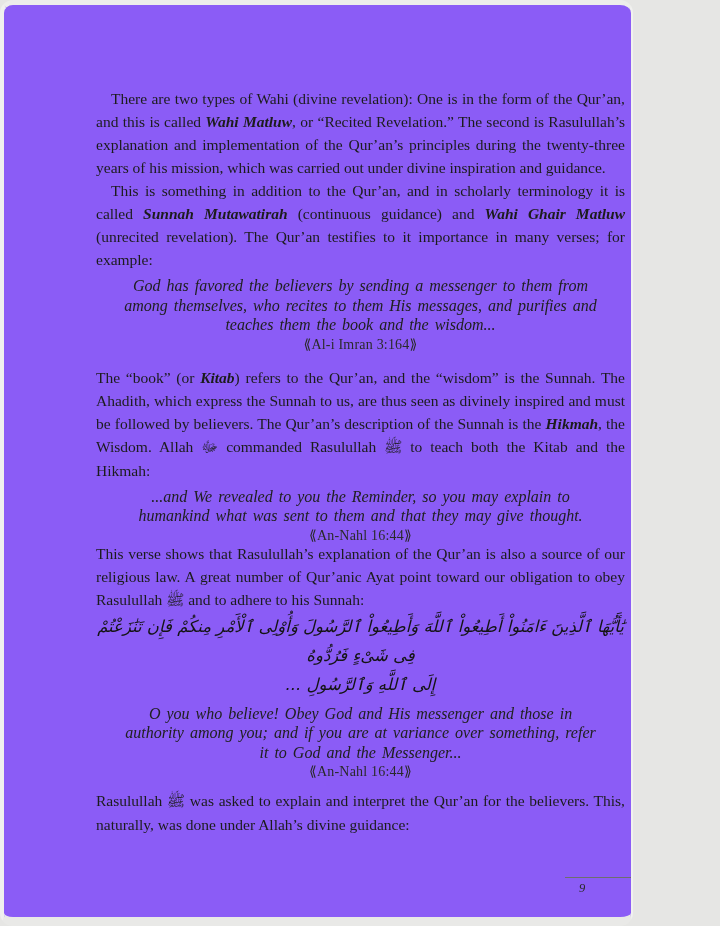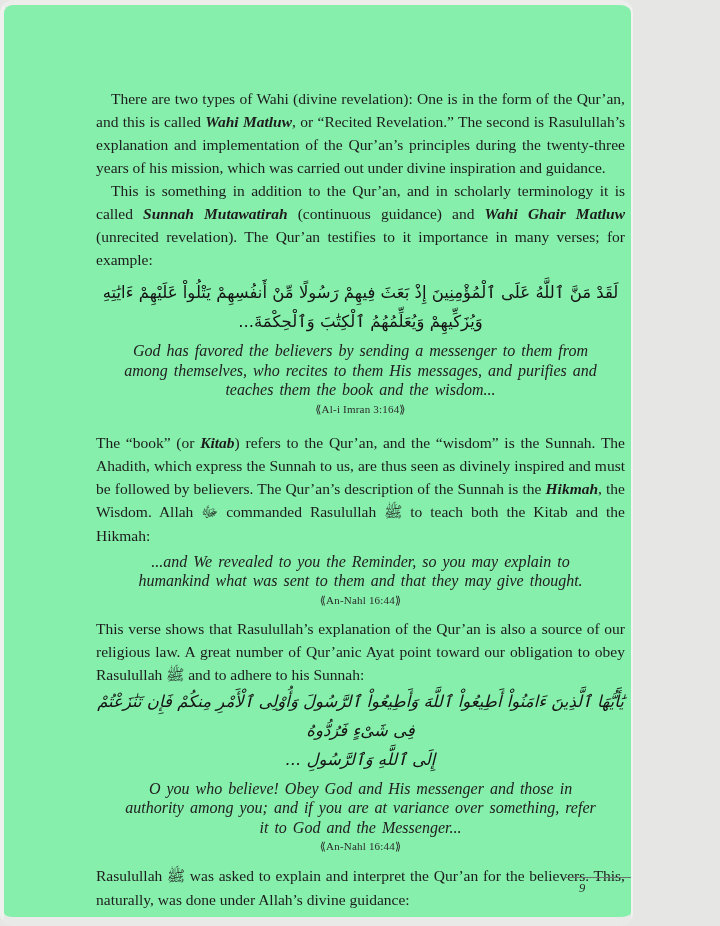--- a/index.html
+++ b/index.html
@@ -4,21 +4,21 @@
 <style>
   html, body {
     margin: 0;
     padding: 0;
     background: #e6e6e4;
   }
   .page {
     position: relative;
     width: 633px;
     height: 926px;
-    background: #86efac;
+    background: #8b5cf6;
     box-sizing: border-box;
     border-top: 5px solid #ededeb;
     border-left: 4px solid #f0f0ee;
     border-right: 2px solid #f1f1ef;
     border-bottom: 9px solid #e9e9e7;
     overflow: hidden;
     font-family: "Liberation Serif", "DejaVu Serif", serif;
     color: #1c1c1c;
     border-radius: 13px;
   }
@@ -55,30 +55,30 @@
     font-style: italic;
     font-size: 16px;
     line-height: 19.5px;
     max-width: 474px;
     margin: 5px auto 0;
     word-spacing: 2px;
     color: #202020;
   }
   .cite {
     text-align: center;
-    font-size: 11px;
+    font-size: 14px;
     line-height: 13px;
     margin-top: 3px;
     color: #2a2a2a;
     letter-spacing: 0.2px;
   }
   .mt-q1 { margin-top: 7px; }
   .mt-p3 { margin-top: 15px; }
   .mt-q2 { margin-top: 11px; }
-  .mt-p4 { margin-top: 10px; }
+  .mt-p4 { margin-top: 0; }
   .mt-q3 { margin-top: 0; font-style: italic; }
   .mt-p5 { margin-top: 11px; }
   .footer-rule {
     position: absolute;
     left: 561px;
     top: 872px;
     width: 148px;
     border-top: 1.5px solid #6e6e6e;
   }
   .page-number {
@@ -93,24 +93,20 @@
 </head>
 <body>
 
 <div class="page">
   <div class="content">
 
     <p class="para indent"><span>There are two types of Wahi (divine revelation): One is in the form of the Qur’an, and this is called </span><span class="emph">Wahi Matluw</span><span>, or “Recited Revelation.” The second is Rasulullah’s explanation and implementation of the Qur’an’s principles during the twenty-three years of his mission, which was carried out under divine inspiration and guidance.</span></p>
 
     <p class="para indent"><span>This is something in addition to the Qur’an, and in scholarly terminology it is called </span><span class="emph">Sunnah Mutawatirah</span><span> (continuous guidance) and </span><span class="emph">Wahi Ghair Matluw</span><span> (unrecited revelation). The Qur’an testifies to it importance in many verses; for example:</span></p>
 
-    <div class="arabic mt-q1" dir="rtl">
-      <span class="a-line">لَقَدْ مَنَّ ٱللَّهُ عَلَى ٱلْمُؤْمِنِينَ إِذْ بَعَثَ فِيهِمْ رَسُولًا مِّنْ أَنفُسِهِمْ يَتْلُواْ عَلَيْهِمْ ءَايَٰتِهِ</span>
-      <span class="a-line">وَيُزَكِّيهِمْ وَيُعَلِّمُهُمُ ٱلْكِتَٰبَ وَٱلْحِكْمَةَ...</span>
-    </div>
     <div class="trans">God has favored the believers by sending a messenger to them from among themselves, who recites to them His messages, and purifies and teaches them the book and the wisdom...</div>
     <div class="cite">⟪Al-i Imran 3:164⟫</div>
 
     <p class="para mt-p3"><span>The “book” (or </span><span class="emph">Kitab</span><span>) refers to the Qur’an, and the “wisdom” is the Sunnah. The Ahadith, which express the Sunnah to us, are thus seen as divinely inspired and must be followed by believers. The Qur’an’s description of the Sunnah is the </span><span class="emph">Hikmah</span><span>, the Wisdom. Allah </span><span class="hon">ﷻ</span><span> commanded Rasulullah </span><span class="hon">ﷺ</span><span> to teach both the Kitab and the Hikmah:</span></p>
 
     <div class="trans">...and We revealed to you the Reminder, so you may explain to humankind what was sent to them and that they may give thought.</div>
     <div class="cite">⟪An-Nahl 16:44⟫</div>
 
     <p class="para mt-p4"><span>This verse shows that Rasulullah’s explanation of the Qur’an is also a source of our religious law. A great number of Qur’anic Ayat point toward our obligation to obey Rasulullah </span><span class="hon">ﷺ</span><span> and to adhere to his Sunnah:</span></p>
 

